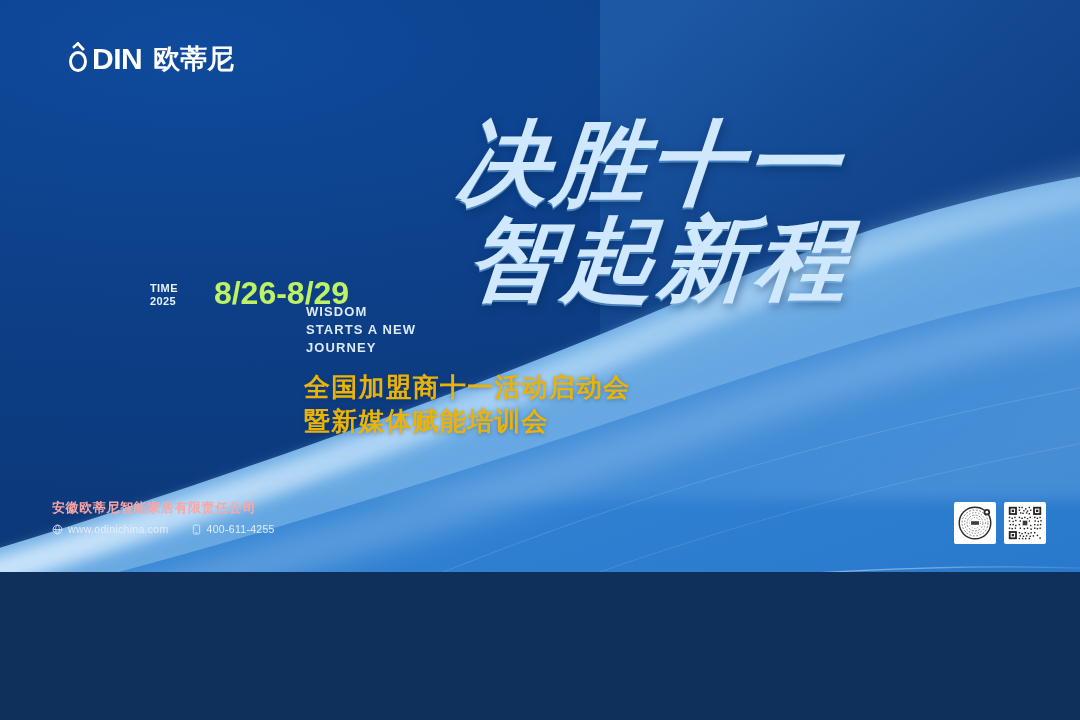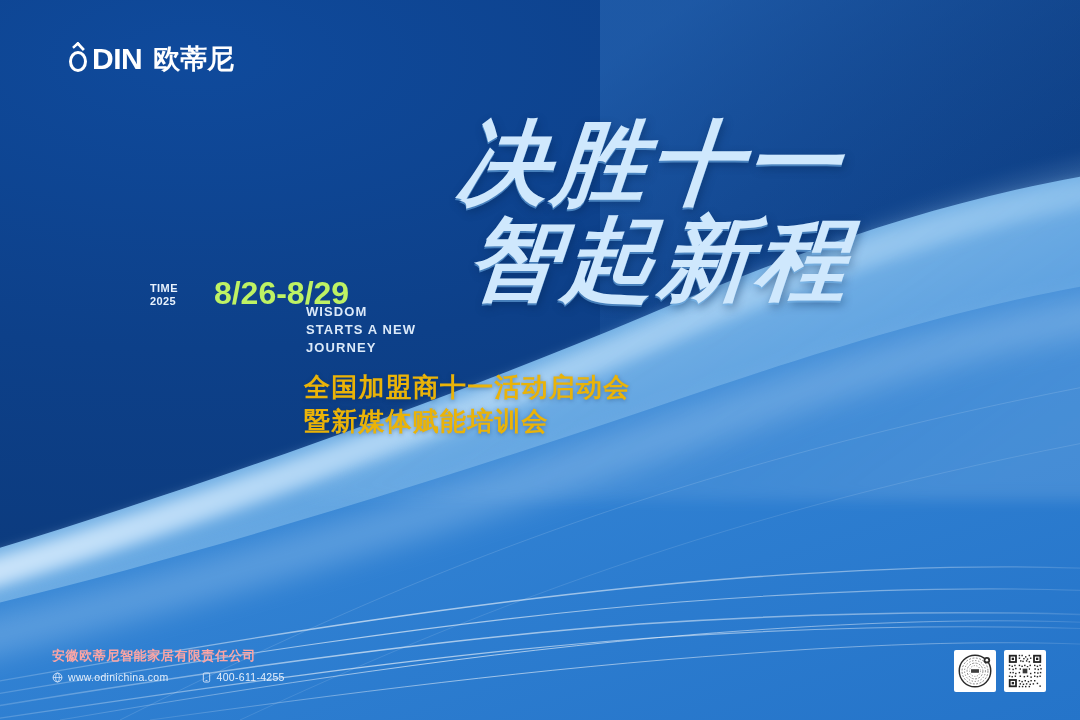--- a/index.html
+++ b/index.html
@@ -3,21 +3,21 @@
 <meta charset="utf-8">
 <style>
   html, body {
     margin: 0;
     padding: 0;
     background: #10305c;
   }
   #poster {
     position: relative;
     width: 1080px;
-    height: 720px;
+    height: 572px;
     overflow: hidden;
     background: #0e4491;
     font-family: "Liberation Sans", "DejaVu Sans", sans-serif;
     user-select: none;
   }
 
   
   .bg-base {
     position: absolute;
     inset: 0;
@@ -192,21 +192,21 @@
   .footer-company {
     color: #fca5a5;
     font-size: 13px;
     font-weight: 700;
     letter-spacing: 0.6px;
     line-height: 18px;
   }
   .footer-contact {
     display: flex;
     align-items: center;
-    gap: 32px;
+    gap: 22px;
     margin-top: 5px;
   }
   .contact-item {
     display: flex;
     align-items: center;
     gap: 5px;
     color: #e4eefb;
     font-size: 10.5px;
     letter-spacing: 0.3px;
     line-height: 14px;

